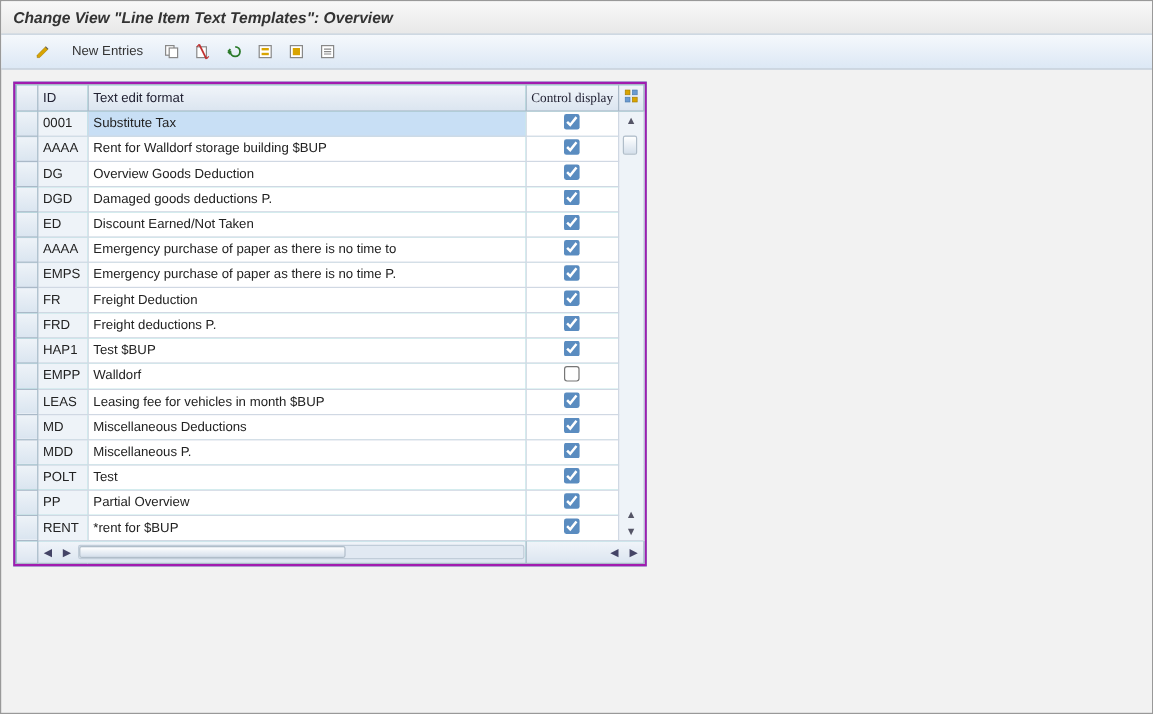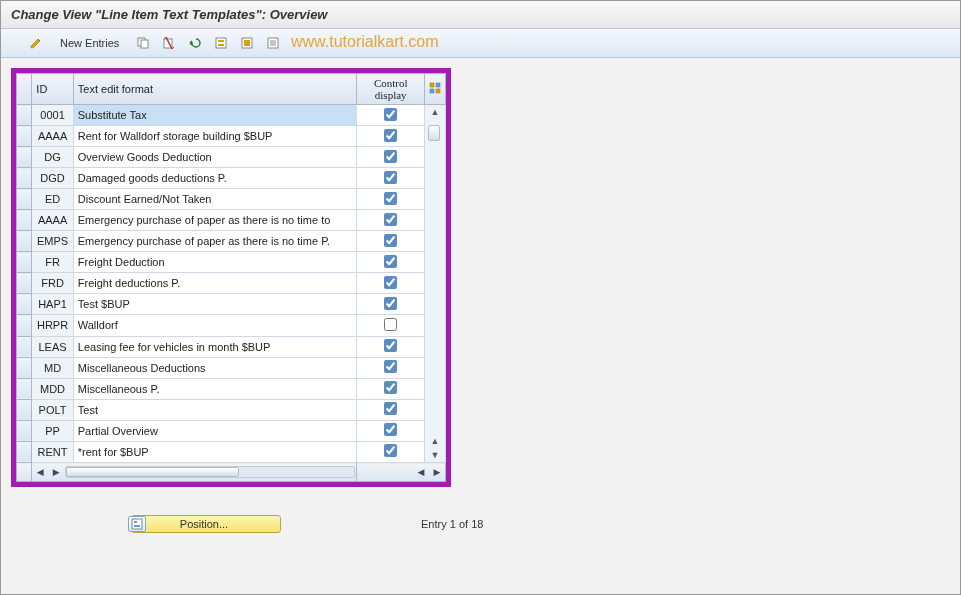--- a/index.html
+++ b/index.html
@@ -57,22 +57,22 @@
       left: 290px;
       top: 4px;
       font-size: 16px;
       color: #e8a33d;
       font-weight: normal;
     }
     .content-area {
       padding: 10px;
     }
     .table-wrap {
-      border: 5px solid #a21caf;
-      width: 440px;
+      border: 2px solid #a21caf;
+      width: 528px;
       background: #5eead4;
       position: relative;
     }
     .data-table {
       border-collapse: collapse;
       width: 100%;
     }
     .col-sel { width: 18px; }
     .col-id { width: 42px; }
     .col-text { width: 370px; }
@@ -103,21 +103,21 @@
       color: #222;
     }
     .row-sel {
       background: linear-gradient(to bottom, #eef3f8, #dae5f0) !important;
       border: 1px solid #aab9c8 !important;
       width: 18px;
       padding: 0 !important;
     }
     .id-cell {
       background: #eef3f8 !important;
-      text-align: center;
+      text-align: left;
     }
     .text-cell.selected {
       background: #c8dff5 !important;
     }
     .ctrl-cell { text-align: center; }
     .ctrl-cell input[type="checkbox"] {
       width: 13px;
       height: 13px;
       accent-color: #5a8cc0;
     }
@@ -219,21 +219,20 @@
       </svg>
   </span>
   <span class="toolbar-icon">
     <svg width="14" height="14" viewBox="0 0 14 14">
         <rect x="2" y="2" width="10" height="10" fill="#fff" stroke="#888"></rect>
         <line x1="4" y1="5" x2="10" y2="5" stroke="#888"></line>
         <line x1="4" y1="7" x2="10" y2="7" stroke="#888"></line>
         <line x1="4" y1="9" x2="10" y2="9" stroke="#888"></line>
       </svg>
   </span>
-  <span class="watermark">www.tutorialkart.com</span>
 </div>
 
 <div class="content-area">
   <div class="table-wrap">
     <table class="data-table">
       <colgroup>
         <col class="col-sel">
           <col class="col-id">
           <col class="col-text">
           <col class="col-ctrl">
@@ -326,21 +325,21 @@
             <td class="ctrl-cell"><input type="checkbox" checked="" style=""></td>
           </tr>
           <tr>
             <td class="row-sel"></td>
             <td class="id-cell">HAP1</td>
             <td class="text-cell">Test $BUP</td>
             <td class="ctrl-cell"><input type="checkbox" checked="" style=""></td>
           </tr>
           <tr>
             <td class="row-sel"></td>
-            <td class="id-cell">HRPR</td>
+            <td class="id-cell">EMPP</td>
             <td class="text-cell">Walldorf</td>
             <td class="ctrl-cell"><input type="checkbox" style=""></td>
           </tr>
           <tr>
             <td class="row-sel"></td>
             <td class="id-cell">LEAS</td>
             <td class="text-cell">Leasing fee for vehicles in month $BUP</td>
             <td class="ctrl-cell"><input type="checkbox" checked="" style=""></td>
           </tr>
           <tr>
@@ -391,26 +390,13 @@
             <div class="hscroll-track" style="visibility:hidden"></div>
             <span class="arrow">◀</span>
             <span class="arrow">▶</span>
           </div>
         </td>
       </tr>
     </tbody>
       </table>
   </div>
 
-  <div class="bottom-area">
-    <div class="position-btn">
-      <span class="icon-box">
-        <svg width="12" height="12" viewBox="0 0 12 12">
-            <rect x="1" y="1" width="10" height="10" fill="#fff" stroke="#6a88a8"></rect>
-            <rect x="3" y="3" width="3" height="2" fill="#6b9bd1"></rect>
-            <rect x="3" y="7" width="6" height="2" fill="#6b9bd1"></rect>
-          </svg>
-      </span>
-      <span>Position...</span>
-    </div>
-    <span class="entry-text">Entry 1 of 18</span>
-  </div>
 </div>
 
 </body></html>

